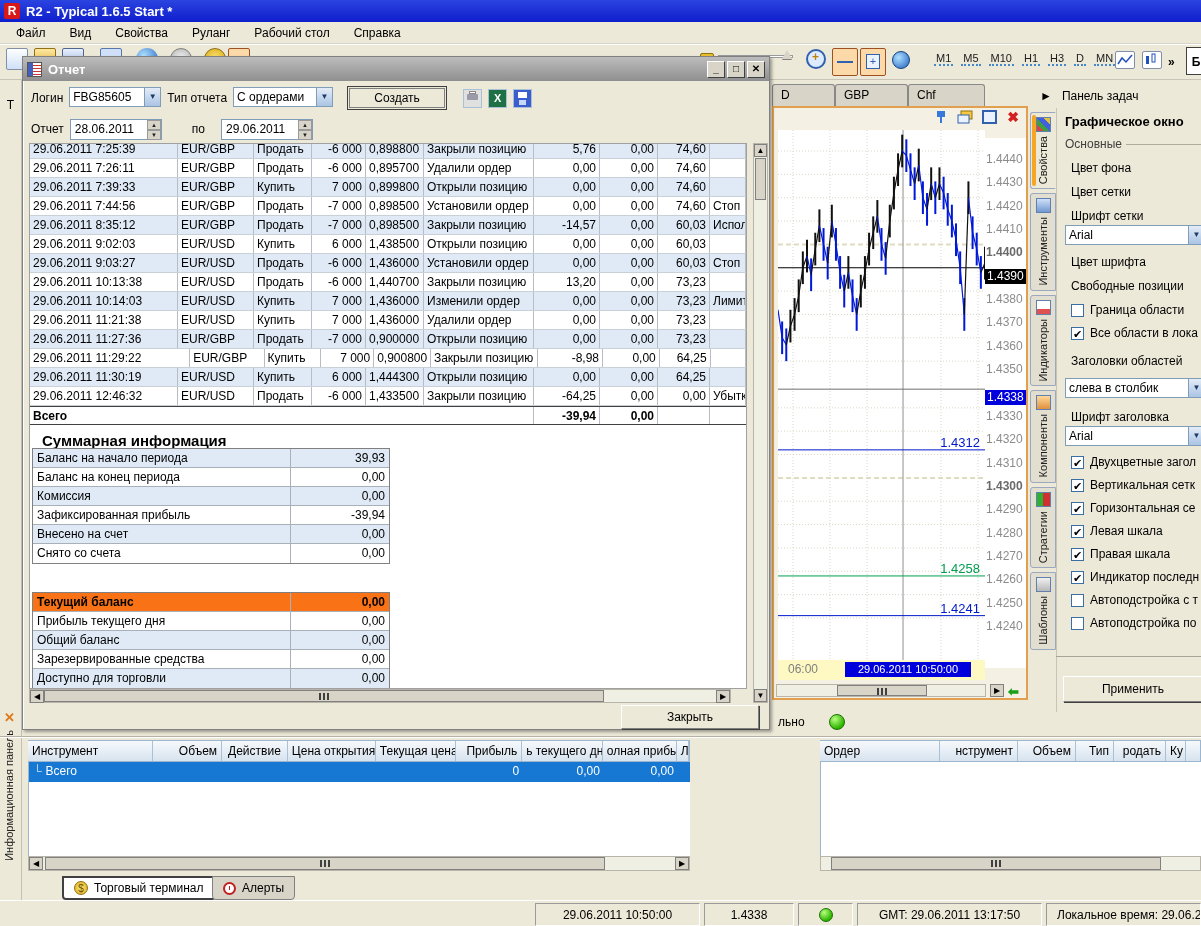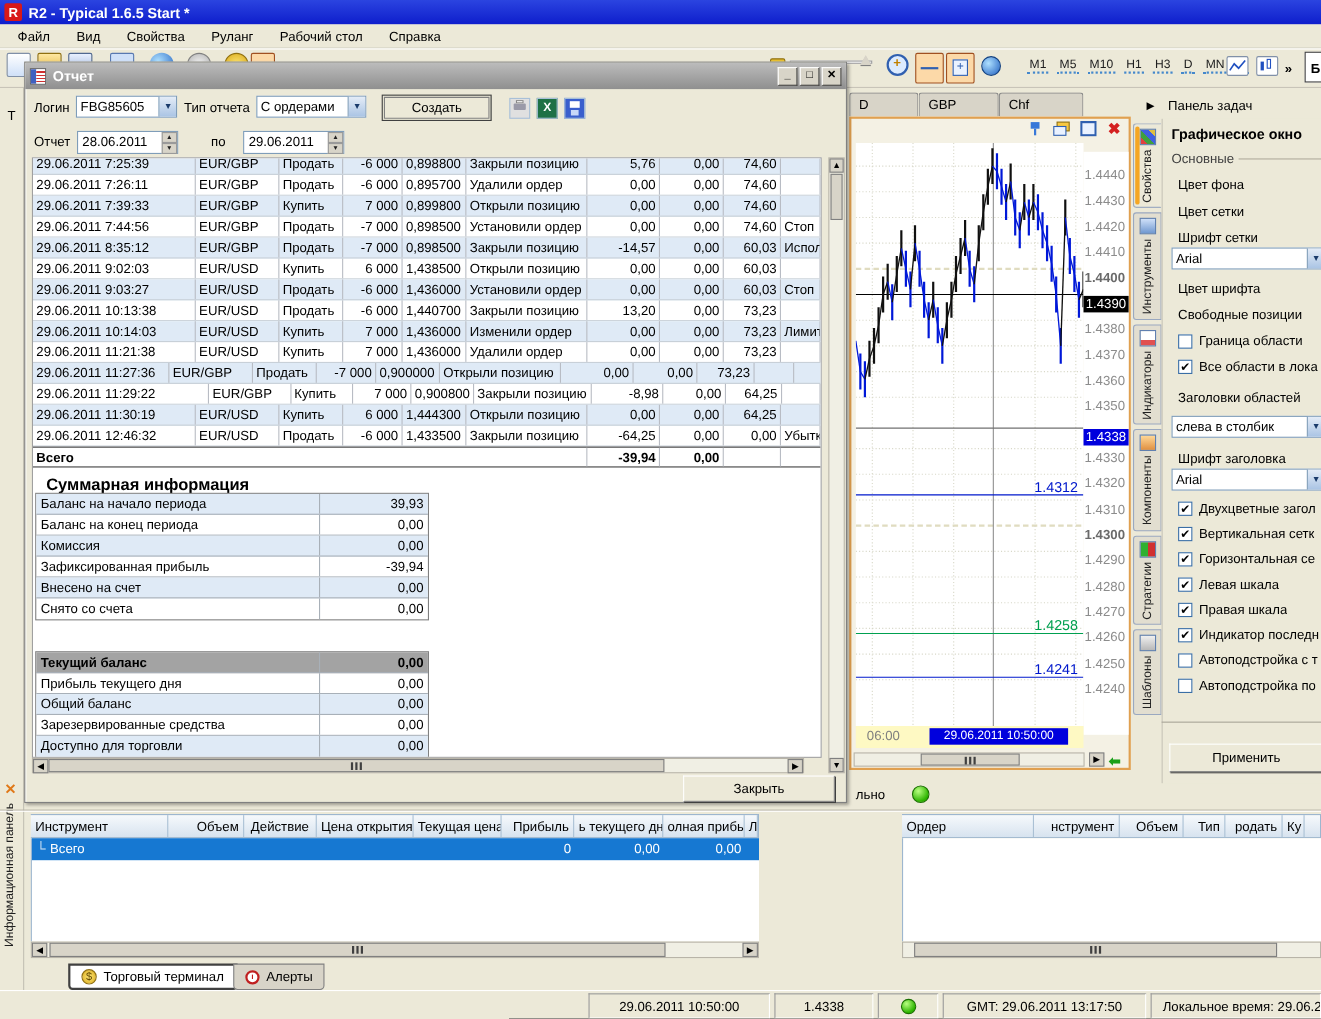--- a/index.html
+++ b/index.html
@@ -738,21 +738,21 @@
             <div class="opc " style="width: 58px;">Купить</div>
             <div class="opc r" style="width: 54px;">7 000</div>
             <div class="opc " style="width: 58px;">1,436000</div>
             <div class="opc " style="width: 110px;">Удалили ордер</div>
             <div class="opc r" style="width: 66px;">0,00</div>
             <div class="opc r" style="width: 58px;">0,00</div>
             <div class="opc r" style="width: 52px;">73,23</div>
             <div class="opc " style="width: 36px;"></div>
           </div>
           <div class="oprow alt">
-            <div class="opc " style="width: 124px;">29.06.2011 11:27:36</div>
+            <div class="opc " style="width: 148px;">29.06.2011 11:27:36</div>
             <div class="opc " style="width: 76px;">EUR/GBP</div>
             <div class="opc " style="width: 58px;">Продать</div>
             <div class="opc r" style="width: 54px;">-7 000</div>
             <div class="opc " style="width: 58px;">0,900000</div>
             <div class="opc " style="width: 110px;">Открыли позицию</div>
             <div class="opc r" style="width: 66px;">0,00</div>
             <div class="opc r" style="width: 58px;">0,00</div>
             <div class="opc r" style="width: 52px;">73,23</div>
             <div class="opc " style="width: 36px;"></div>
           </div>
@@ -826,21 +826,21 @@
           <div class="strow alt">
             <div class="stl">Внесено на счет</div>
             <div class="stv">0,00</div>
           </div>
           <div class="strow">
             <div class="stl">Снято со счета</div>
             <div class="stv">0,00</div>
           </div>
         </div>
       <div class="stable" style="top:448px;" id="baltable">
-          <div class="strow" style="font-weight: bold; background: #a3a3a3; justify-content: center;">
+          <div class="strow" style="font-weight: bold; background: #f97316; justify-content: center;">
             <div class="stl">Текущий баланс</div>
             <div class="stv">0,00</div>
           </div>
           <div class="strow">
             <div class="stl">Прибыль текущего дня</div>
             <div class="stv">0,00</div>
           </div>
           <div class="strow alt">
             <div class="stl">Общий баланс</div>
             <div class="stv">0,00</div>

